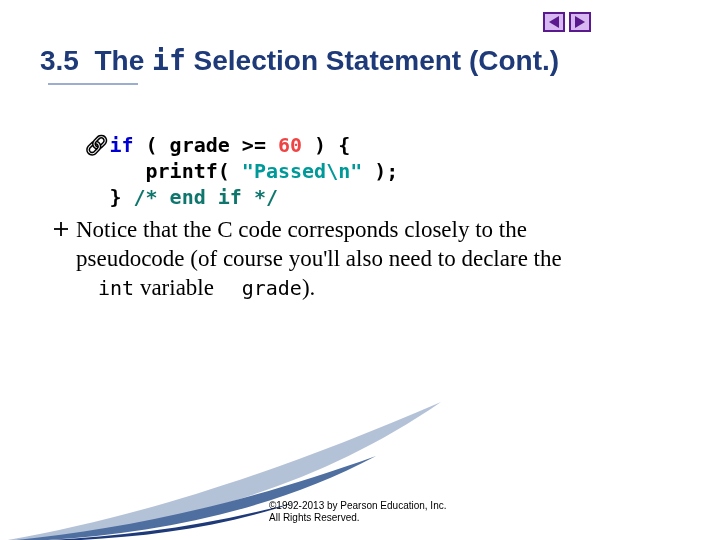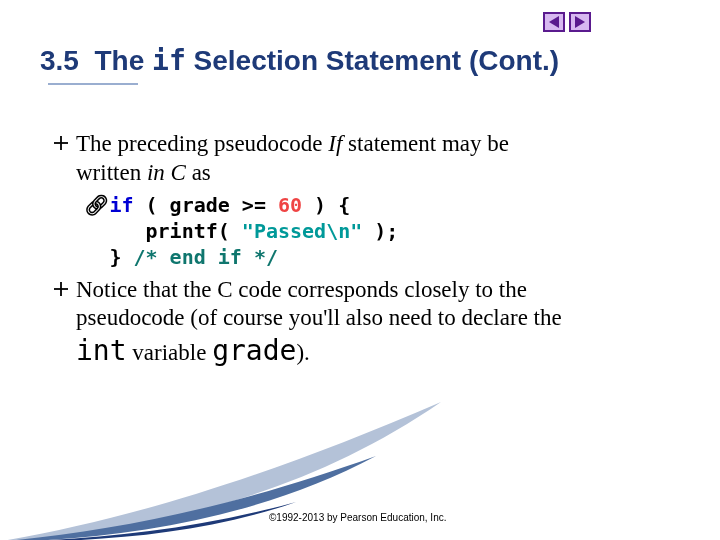--- a/index.html
+++ b/index.html
@@ -97,21 +97,21 @@
   .sub-bullet-icon {
     flex: 0 0 24px;
     font-size: 20px;
     color: #000;
     padding-top: 0px;
   }
   .code-kw { color: #0000d4; }
   .code-num { color: #ef4444; }
   .code-str { color: #009999; }
   .code-cmt { color: #0f766e; }
-  .mono { font-family: "Lucida Console", Consolas, monospace; font-size: 28px; }
+  .mono { font-family: "Lucida Console", Consolas, monospace; font-size: 20px; margin-left: 22px; }
   .copyright {
     position: absolute;
     bottom: 16px;
     right: 40px;
     width: 300px;
     font-family: Arial, Helvetica, sans-serif;
     font-size: 10px;
     color: #000;
     line-height: 1.2;
   }
@@ -142,31 +142,20 @@
     </div>
   </div>
 
   <div class="title">
     <span class="num">3.5</span>&nbsp;&nbsp;<span>The </span><span class="kw">if</span><span> Selection Statement (Cont.)</span>
   </div>
   <div class="title-underline"></div>
 
   <div class="content">
 
-    <div class="bullet-row">
-      <div class="bullet-icon">
-        <svg width="14" height="14" viewBox="0 0 14 14">
-          <line x1="7" y1="0" x2="7" y2="14" stroke="#000" stroke-width="1.8"></line>
-          <line x1="0" y1="7" x2="14" y2="7" stroke="#000" stroke-width="1.8"></line>
-        </svg>
-      </div>
-      <div class="bullet-text">
-        <span>The preceding pseudocode </span><i>If</i><span> statement may be written </span><i>in C</i><span> as</span>
-      </div>
-    </div>
 
     <div class="sub-bullet-row">
       <div class="sub-bullet-icon">🔗︎</div>
       <div>
         <div><span class="code-kw">if</span><span> ( grade &gt;= </span><span class="code-num">60</span><span> ) {</span></div>
         <div><span style="white-space:pre;">   printf( </span><span class="code-str">"Passed\n"</span><span> );</span></div>
         <div><span>} </span><span class="code-cmt">/* end if */</span></div>
       </div>
     </div>
 
@@ -185,15 +174,16 @@
   </div>
 
   <svg class="swoosh" viewBox="0 0 450 150" preserveAspectRatio="none">
     <path d="M 0 150 C 120 130, 260 90, 445 10 C 300 110, 140 140, 0 150 Z" fill="#b4c2d8"></path>
     <path d="M 0 150 C 110 140, 230 118, 380 64 C 260 128, 120 148, 0 150 Z" fill="#4f6fa0"></path>
     <path d="M 0 150 C 90 148, 190 140, 300 110 C 200 145, 90 150, 0 150 Z" fill="#1e3a78"></path>
   </svg>
 
   <div class="copyright">
     <div>©1992-2013 by Pearson Education, Inc.</div>
+    <div>All Rights Reserved.</div>
   </div>
 
 </div>
 
 </body></html>

